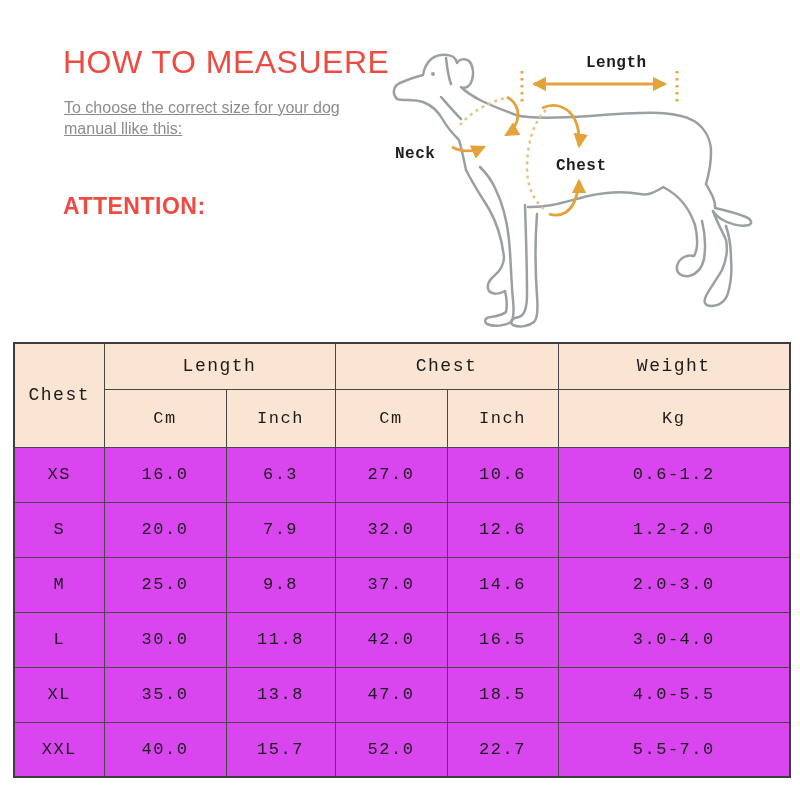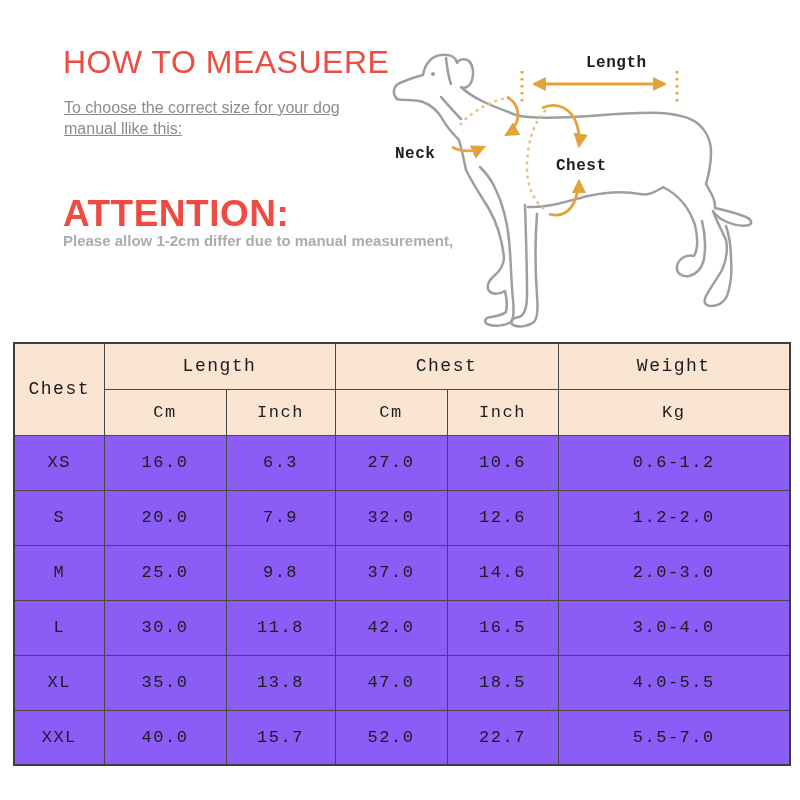--- a/index.html
+++ b/index.html
@@ -4,56 +4,55 @@
 <style>
   html,body{margin:0;padding:0;background:#ffffff;}
   body{width:800px;height:800px;position:relative;overflow:hidden;
        font-family:"Liberation Sans",sans-serif;}
 
   
   .title{position:absolute;left:63px;top:44px;font-size:32px;font-weight:normal;
          letter-spacing:.5px;color:#ee4b42;}
   .subtitle{position:absolute;left:64px;top:97px;font-size:16px;line-height:21px;
             color:#8c8c8c;text-decoration:underline;}
-  .attention{position:absolute;left:63px;top:193px;font-size:37px;font-weight:bold;
+  .attention{position:absolute;left:63px;top:193px;font-size:23px;font-weight:bold;
              letter-spacing:.5px;color:#ee4b42;}
   .attention-text{position:absolute;left:63px;top:231px;font-size:15px;line-height:20px;
                   font-weight:bold;color:#adabab;}
 
   
   .diagram{position:absolute;left:0;top:0;width:800px;height:340px;}
   .diagram text{font-family:"Liberation Mono","DejaVu Sans Mono",monospace;
                 font-size:16px;font-weight:600;fill:#1e1e1e;letter-spacing:.5px;}
 
   
   .size-table{position:absolute;left:13px;top:342px;width:776px;height:423px;
               border-collapse:collapse;table-layout:fixed;
               font-family:"Liberation Mono","DejaVu Sans Mono",monospace;
               font-size:17px;color:#1c1c1c;}
   .size-table td,.size-table th{border:1.5px solid #474747;text-align:center;
               vertical-align:middle;font-weight:normal;letter-spacing:1.5px;
               padding:0;}
   .size-table .hdr{background:#fae5d3;font-size:18px;}
   .size-table .hdr2{background:#fae5d3;font-size:17px;}
   .size-table tr.h1{height:46px;}
-  .size-table tr.h2{height:46px;margin-left:8px;}
-  .size-table tr.data{height:55px;background:#8b5cf6;}
+  .size-table tr.h2{height:58px;margin-left:8px;}
+  .size-table tr.data{height:55px;background:#d946ef;}
   .size-table{border:2px solid #3d3d3d;}
 </style>
 </head>
 <body>
 
 <div class="title">HOW TO MEASUERE</div>
 <div class="subtitle">
   <div>To choose the correct size for your dog</div>
   <div>manual llike this:</div>
 </div>
 <div class="attention">ATTENTION:</div>
 <div class="attention-text">
-  <div>Please allow 1-2cm differ due to manual measurement,</div>
 </div>
 
 <svg class="diagram" viewBox="0 0 800 340" xmlns="http://www.w3.org/2000/svg">
   <defs>
     <marker id="ah" viewBox="0 0 10 10" refX="8.5" refY="5" markerWidth="5.2" markerHeight="5.2" orient="auto-start-reverse">
       <path d="M0,0 L10,5 L0,10 z" fill="#e3a23a"></path>
     </marker>
   </defs>
 
   <g fill="none" stroke="#9aa0a2" stroke-width="2.5" stroke-linecap="round" stroke-linejoin="round">

